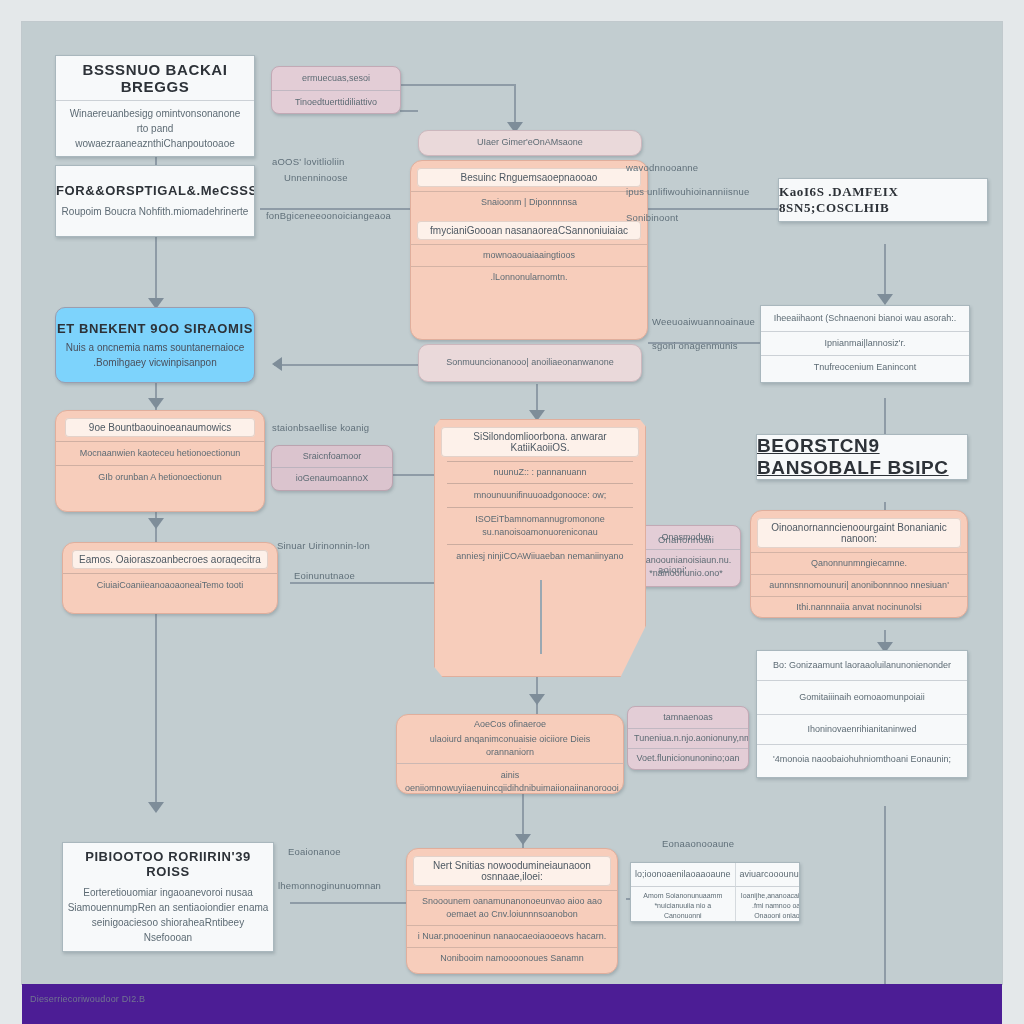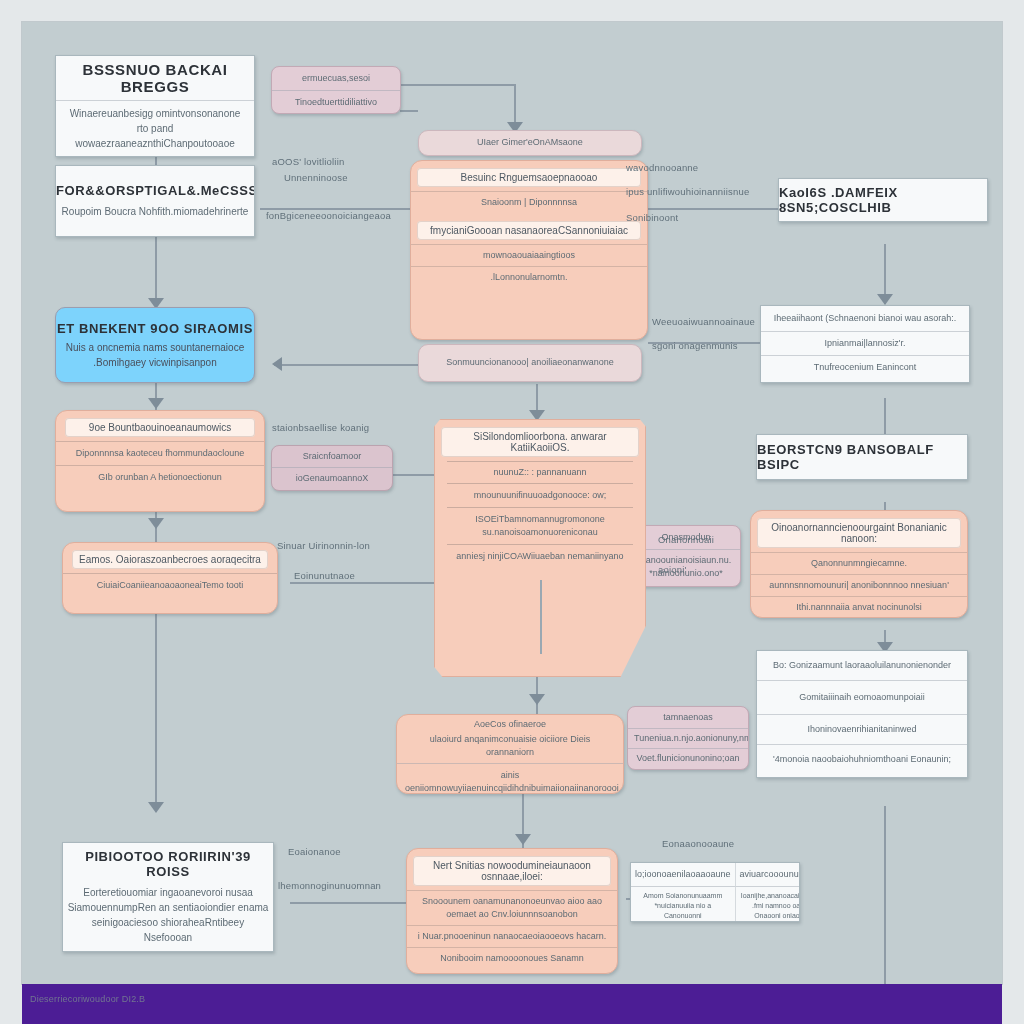--- a/index.html
+++ b/index.html
@@ -209,21 +209,21 @@
 
     <div class="node grey" style="left:33px;top:285px;width:200px;height:76px;display:flex;flex-direction:column;justify-content:center;">
       <div class="title" style="text-align:center;font-size:13px;">ET BNEKENT 9OO SIRAOMIS</div>
       <div class="sub" style="text-align:center;margin-top:4px;white-space:pre-line;color:#4a4f5c;">Nuis a oncnemia nams sountanernaioce
 .Bomihgaey vicwinpisanpon</div>
     </div>
 
     <div class="node peach" style="left:33px;top:388px;width:210px;height:102px;">
       <div class="innerband">9oe Bountbaouinoeanaumowics</div>
       <div class="row" style="border-top:1px solid rgba(160,140,132,.45);border-bottom:none;">
-        <div class="sub tight">Diponnnnsa kaoteceu fhommundaocloune</div>
+        <div class="sub tight">Mocnaanwien kaoteceu hetionoectionun</div>
       </div>
       <div class="row" style="border-top:1px solid rgba(160,140,132,.45);border-bottom:none;">
         <div class="sub tight">GIb orunban A hetionoectionun</div>
       </div>
     </div>
 
     <div class="node peach" style="left:40px;top:520px;width:216px;height:72px;">
       <div class="innerband">Eamos. Oaioraszoanbecroes aoraqecitra</div>
       <div class="row" style="border-top:1px solid rgba(160,140,132,.45);border-bottom:none;">
         <div class="sub tight">CiuiaiCoaniieanoaoaoneaiTemo tooti</div>
@@ -344,38 +344,38 @@
 oemaet ao Cnv.loiunnnsoanobon</div>
       </div>
       <div class="row" style="border-top:1px solid rgba(160,140,132,.4);border-bottom:none;padding:4px 8px;">
         <div class="sub tight">i Nuar.pnooeninun nanaocaeoiaooeovs hacarn.</div>
       </div>
       <div class="row" style="border-top:1px solid rgba(160,140,132,.4);border-bottom:none;padding:4px 8px;">
         <div class="sub tight">Nonibooim namoooonoues Sanamn</div>
       </div>
     </div>
 
-    <div class="node white" style="left:756px;top:156px;width:210px;height:44px;display:flex;align-items:center;justify-content:flex-start;">
+    <div class="node white" style="left:756px;top:156px;width:210px;height:44px;display:flex;align-items:center;justify-content:flex-start;font-family:Liberation Serif, serif;">
       <div class="title" style="font-size:13px;">KaoI6S .DAMFEIX 8SN5;COSCLHIB</div>
     </div>
 
     <div class="node white" style="left:738px;top:283px;width:210px;height:78px;">
       <div class="row" style="padding:6px 8px;">
         <div class="sub tight">Iheeaiihaont (Schnaenoni bianoi  wau asorah:.</div>
       </div>
       <div class="row" style="padding:5px 8px;">
         <div class="sub tight">Ipnianmai|lannosiz'r.</div>
       </div>
       <div class="row" style="padding:5px 8px;">
         <div class="sub tight">Tnufreocenium Eanincont</div>
       </div>
     </div>
 
     <div class="node white" style="left:734px;top:412px;width:212px;height:46px;display:flex;align-items:center;justify-content:center;">
-      <div class="title" style="font-size:13px;">BEORSTCN9 BANSOBALF BSIPC</div>
+      <div class="title" style="font-size:19px;text-decoration:underline;">BEORSTCN9 BANSOBALF BSIPC</div>
     </div>
 
     <div class="node peach" style="left:728px;top:488px;width:218px;height:108px;">
       <div class="innerband wide">Oinoanornanncienoourgaint Bonanianic  nanoon:</div>
       <div class="row" style="border-top:1px solid rgba(160,140,132,.4);border-bottom:none;padding:4px 8px;">
         <div class="sub tight">Qanonnunmngiecamne.</div>
       </div>
       <div class="row" style="border-top:1px solid rgba(160,140,132,.4);border-bottom:none;padding:4px 8px;">
         <div class="sub tight">aunnnsnnomounuri| anonibonnnoo nnesiuan'</div>
       </div>

